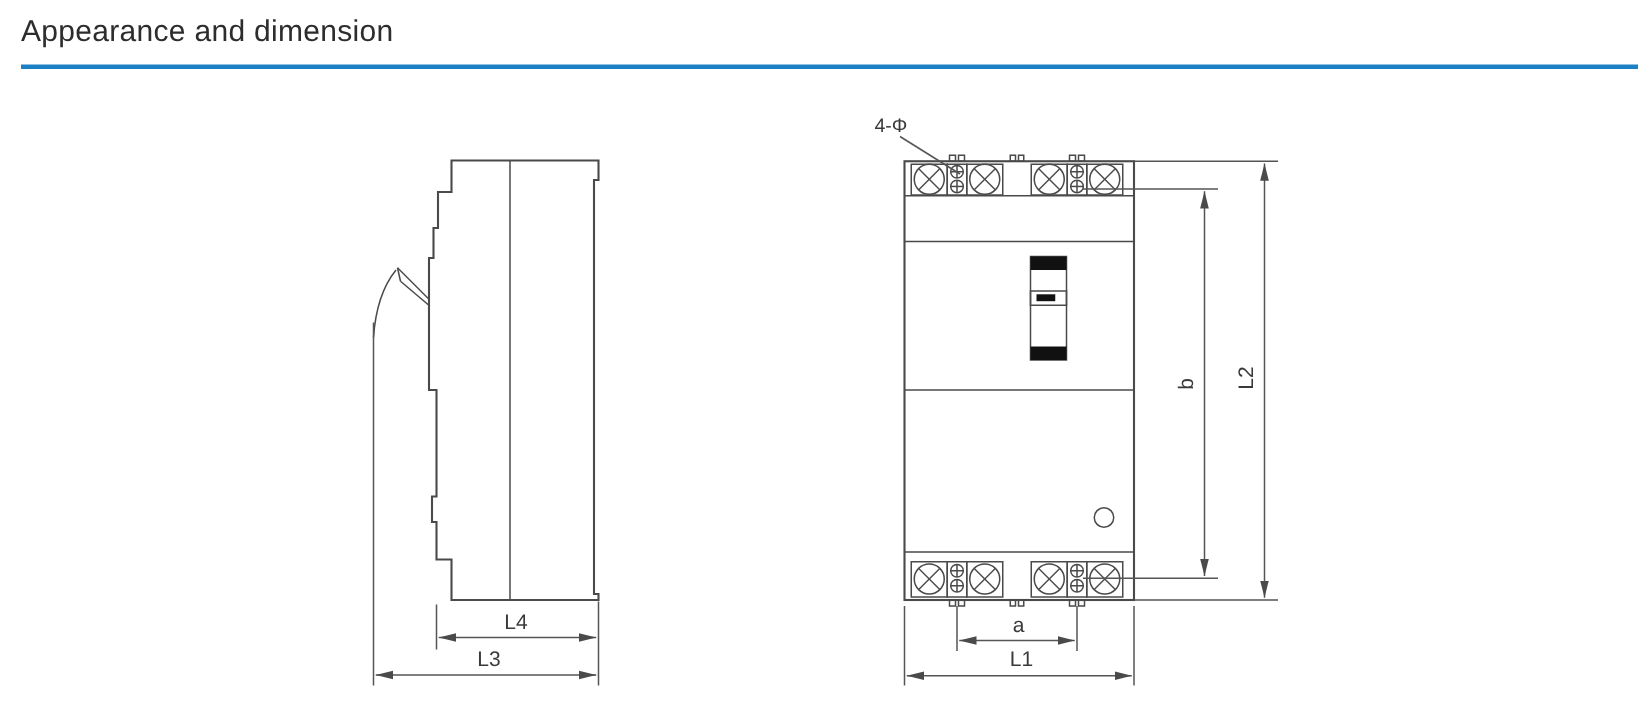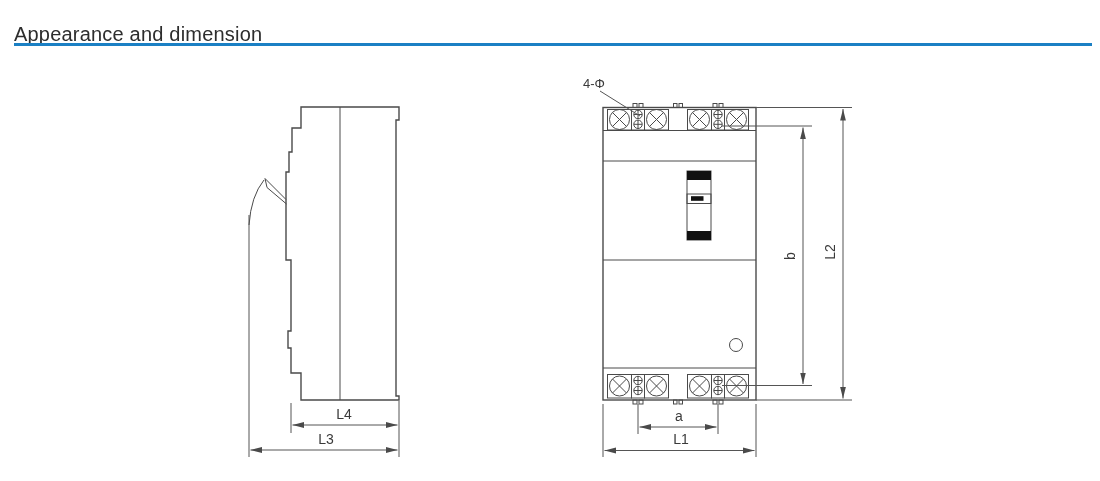--- a/index.html
+++ b/index.html
@@ -1,18 +1,18 @@
 <!DOCTYPE html>
 <html><head>
 <meta charset="utf-8">
 <style>
   html,body{margin:0;padding:0;background:#ffffff;}
   .page{position:relative;width:1100px;height:481px;background:#fff;overflow:hidden;
         font-family:"Liberation Sans", sans-serif;}
-  .page-title{position:absolute;left:14px;top:21px;font-size:20px;line-height:26px;
+  .page-title{position:absolute;left:14px;top:8px;font-size:20px;line-height:26px;
         color:#2d2d2d;font-weight:400;letter-spacing:0.2px;}
   .section-rule{position:absolute;left:14px;top:43px;width:1078px;height:3px;background:#1b80c4;}
   svg{position:absolute;left:0;top:0;}
   .outline{stroke:#4a4a4a;stroke-width:1.4;fill:none;stroke-linejoin:miter;}
   .thin{stroke:#4a4a4a;stroke-width:1;fill:none;}
   .dim{stroke:#555555;stroke-width:1;fill:none;}
   .blk{fill:#111111;stroke:none;}
   .dimtext{font-family:"Liberation Sans", sans-serif;font-size:14px;fill:#3a3a3a;}
   .leadertext{font-family:"Liberation Sans", sans-serif;font-size:13px;fill:#3a3a3a;}
 </style>

